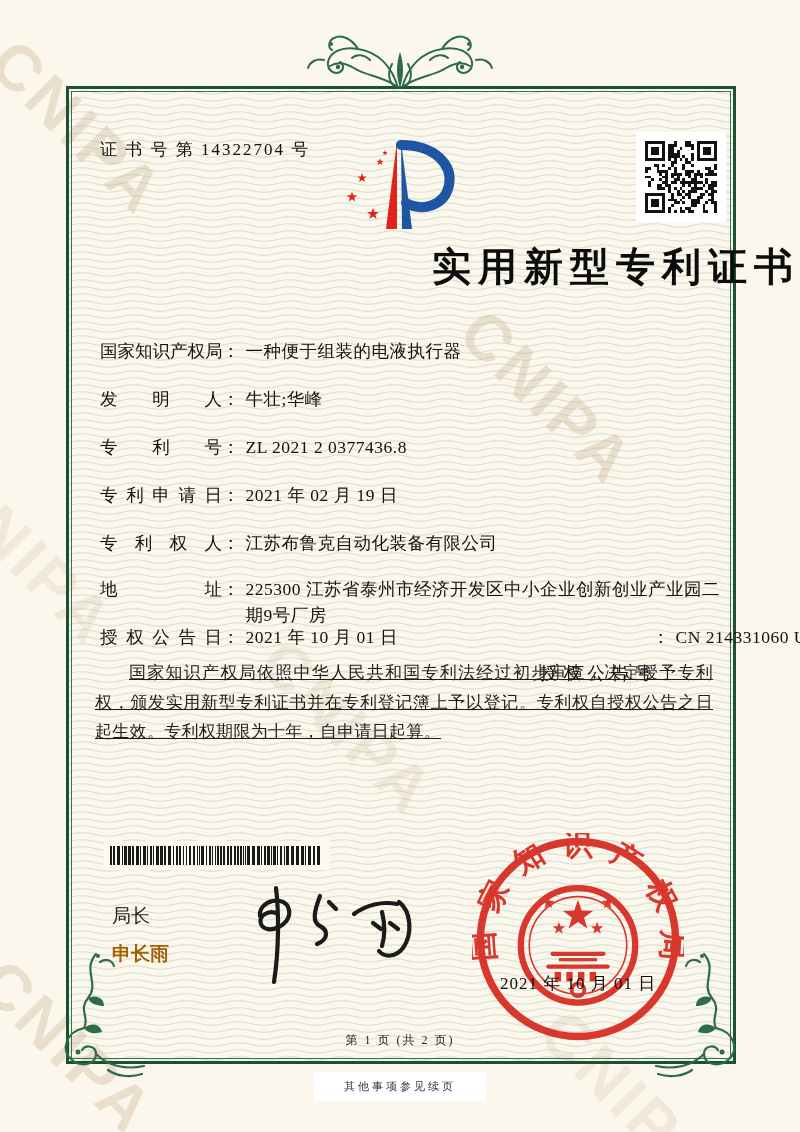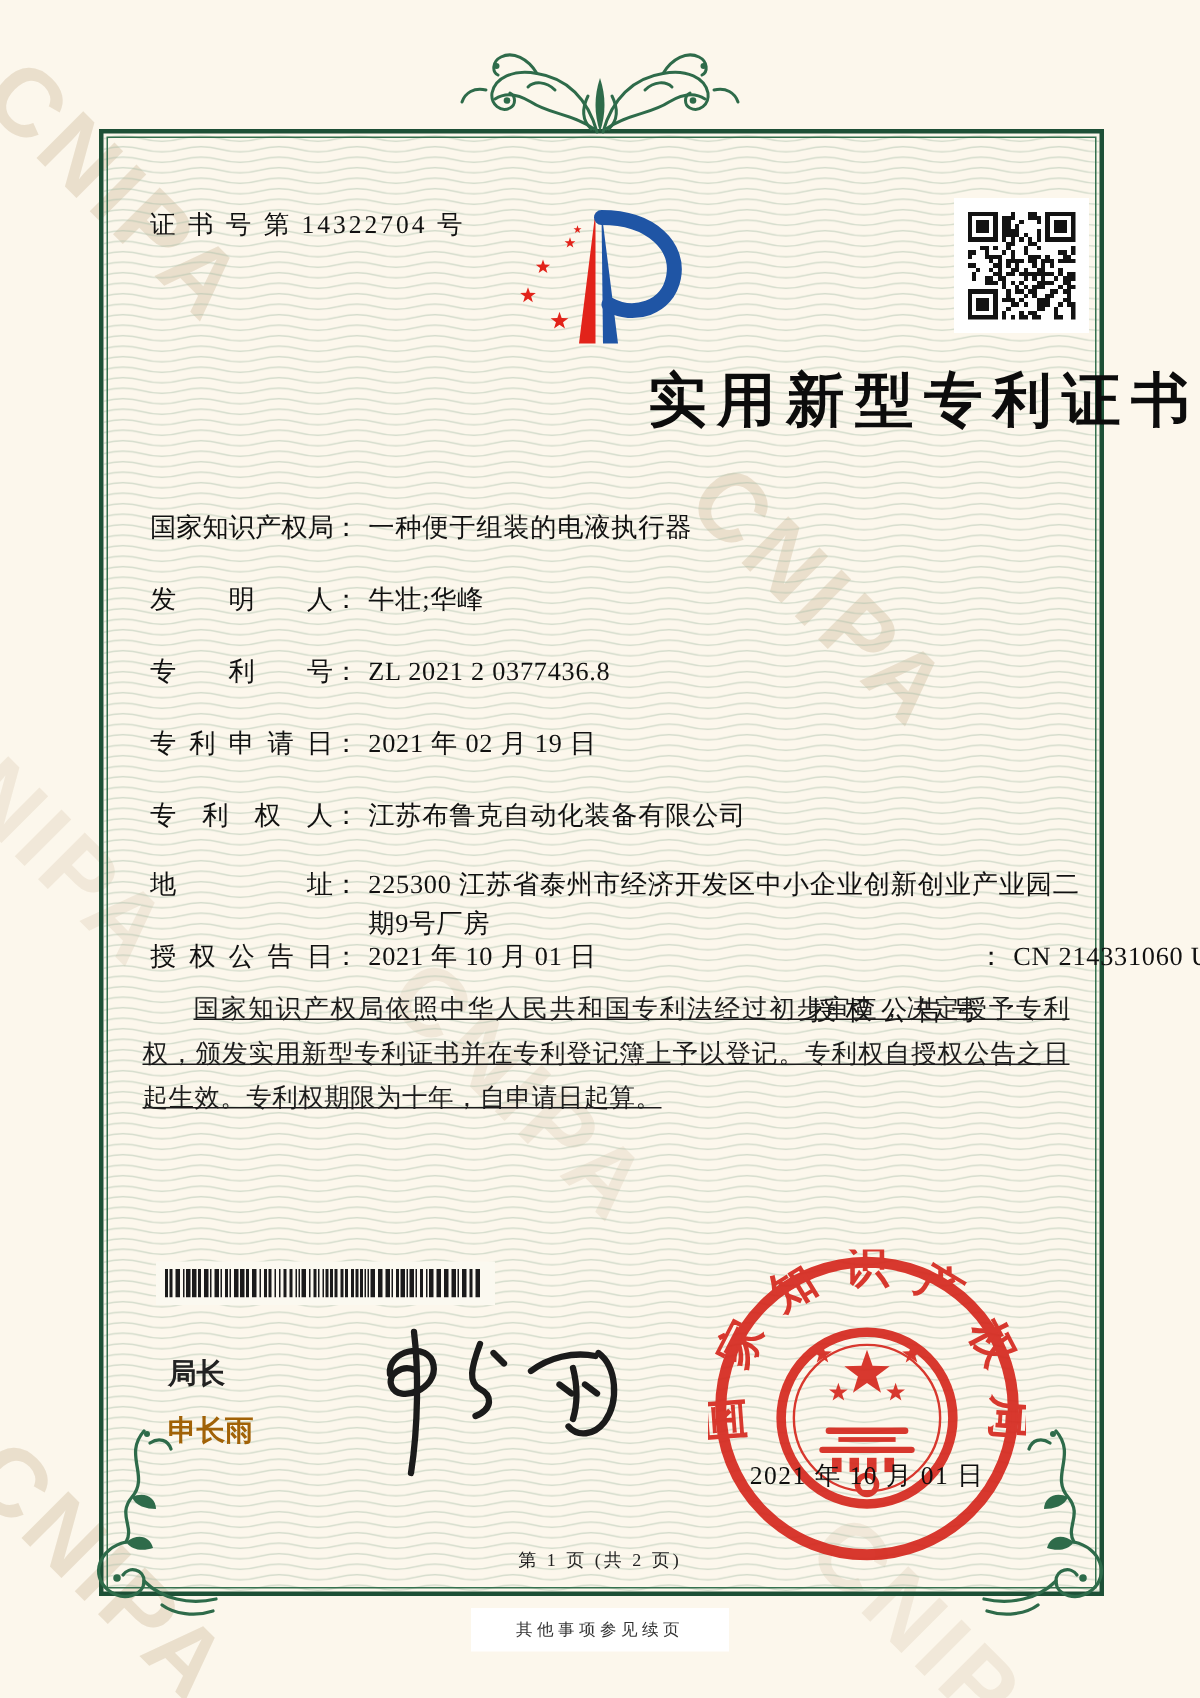--- a/index.html
+++ b/index.html
@@ -56,21 +56,21 @@
   
   .paras{
     position:absolute;left:95px;top:658px;width:618px;z-index:3;
     font-size:17px;line-height:29.5px;letter-spacing:.3px;color:#1c1c1c;text-align:justify;
   }
   .paras p{margin:0;text-indent:2em;text-decoration:underline;}
   
   .barcode-wrap{position:absolute;left:104px;top:841px;width:226px;height:29px;background:#fbf9f0;z-index:2;}
   .barcode{position:absolute;left:6px;top:5px;}
   .sig-title{position:absolute;left:112px;top:903px;z-index:3;
-    font-family:"Liberation Sans","DejaVu Sans",sans-serif;font-size:19px;font-weight:bold;color:#222;}
+    font-family:"Liberation Sans","DejaVu Sans",sans-serif;font-size:19px;font-weight:normal;color:#222;}
   .sig-name{position:absolute;left:112px;top:941px;z-index:3;
     font-family:"Liberation Sans","DejaVu Sans",sans-serif;font-size:19px;font-weight:bold;color:#a16207;}
   .signature-svg{position:absolute;left:232px;top:882px;z-index:3;}
   .seal-svg{position:absolute;left:472px;top:833px;z-index:3;opacity:.92;}
   .seal-date{
     position:absolute;left:472px;top:972px;width:212px;text-align:center;z-index:4;
     font-size:17px;letter-spacing:1px;color:#0e0e0e;
   }
   .page-info{
     position:absolute;left:0;top:1032px;width:800px;text-align:center;z-index:3;

